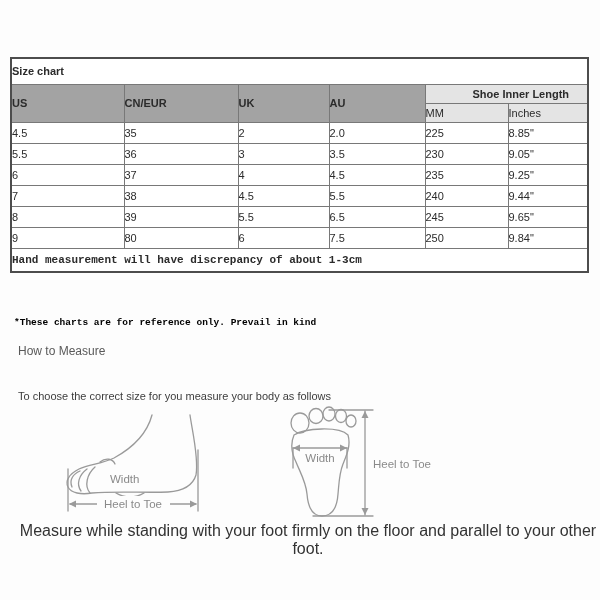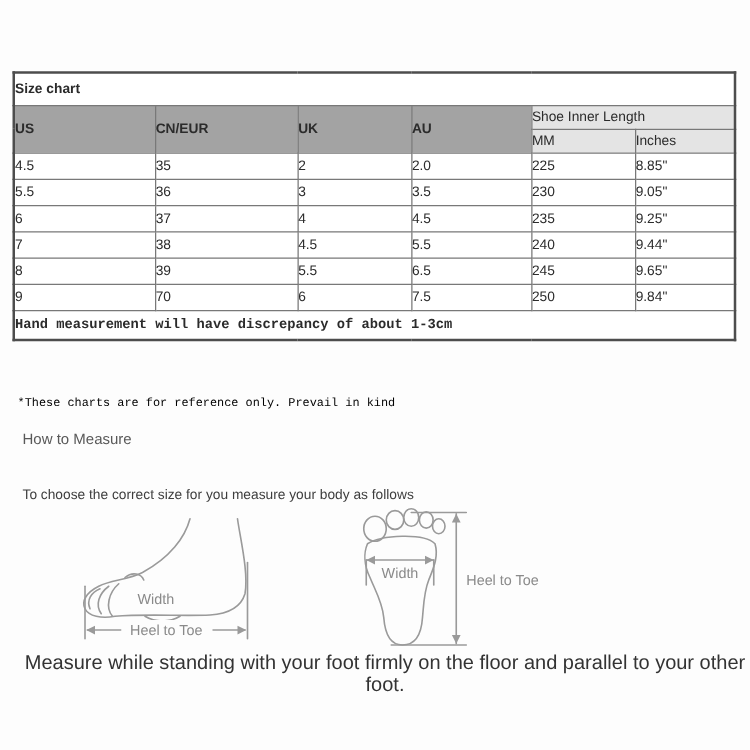--- a/index.html
+++ b/index.html
@@ -19,34 +19,34 @@
     border:2px solid #4d4d4d;
     background:#fff;
   }
   table.size-chart td {
     border:1px solid #787878;
     vertical-align:middle;
     font-size:11px; color:#2b2b2b;
   }
   td.title-cell   { height:26px; font-size:14px; font-weight:bold; color:#111; background:#fff; }
   td.head-cell    { background:#a3a3a3; font-size:12.5px; font-weight:bold; color:#1a1a1a; }
-  td.group-cell   { background:#e4e4e4; height:19px; font-size:12.5px; font-weight:normal; color:#1a1a1a; }
+  td.group-cell   { background:#e4e4e4; height:19px; font-size:12.5px; font-weight:bold; color:#1a1a1a;padding-left:47px; }
   td.sub-cell     { background:#e4e4e4; height:19px; font-size:10px; color:#333; }
   tr.data-row td  { height:21px;margin-top:48px; }
   td.footnote-cell{
     height:24px;
     font-family:"Liberation Mono","DejaVu Sans Mono",monospace;
     font-weight:bold; font-size:9.5px; letter-spacing:0; color:#000;
   }
 
   
   .reference-note {
     position:absolute; left:14px; top:317px;
     font-family:"Liberation Mono","DejaVu Sans Mono",monospace;
-    font-weight:normal; font-size:9.5px; color:#000;
+    font-weight:bold; font-size:9.5px; color:#000;
   }
   .htm-heading {
     position:absolute; left:18px; top:344px;
     font-size:12px; color:#595959;
   }
   .htm-intro {
     position:absolute; left:18px; top:390px;
     font-size:11px; color:#3d3d3d;
   }
   .measure-caption {
@@ -131,21 +131,21 @@
     <tr class="data-row">
       <td>8</td>
       <td>39</td>
       <td>5.5</td>
       <td>6.5</td>
       <td>245</td>
       <td>9.65"</td>
     </tr>
     <tr class="data-row">
       <td>9</td>
-      <td>70</td>
+      <td>80</td>
       <td>6</td>
       <td>7.5</td>
       <td>250</td>
       <td>9.84"</td>
     </tr>
 
     <tr>
       <td class="footnote-cell" colspan="6">Hand measurement will have discrepancy of about 1-3cm</td>
     </tr>
   </tbody>

